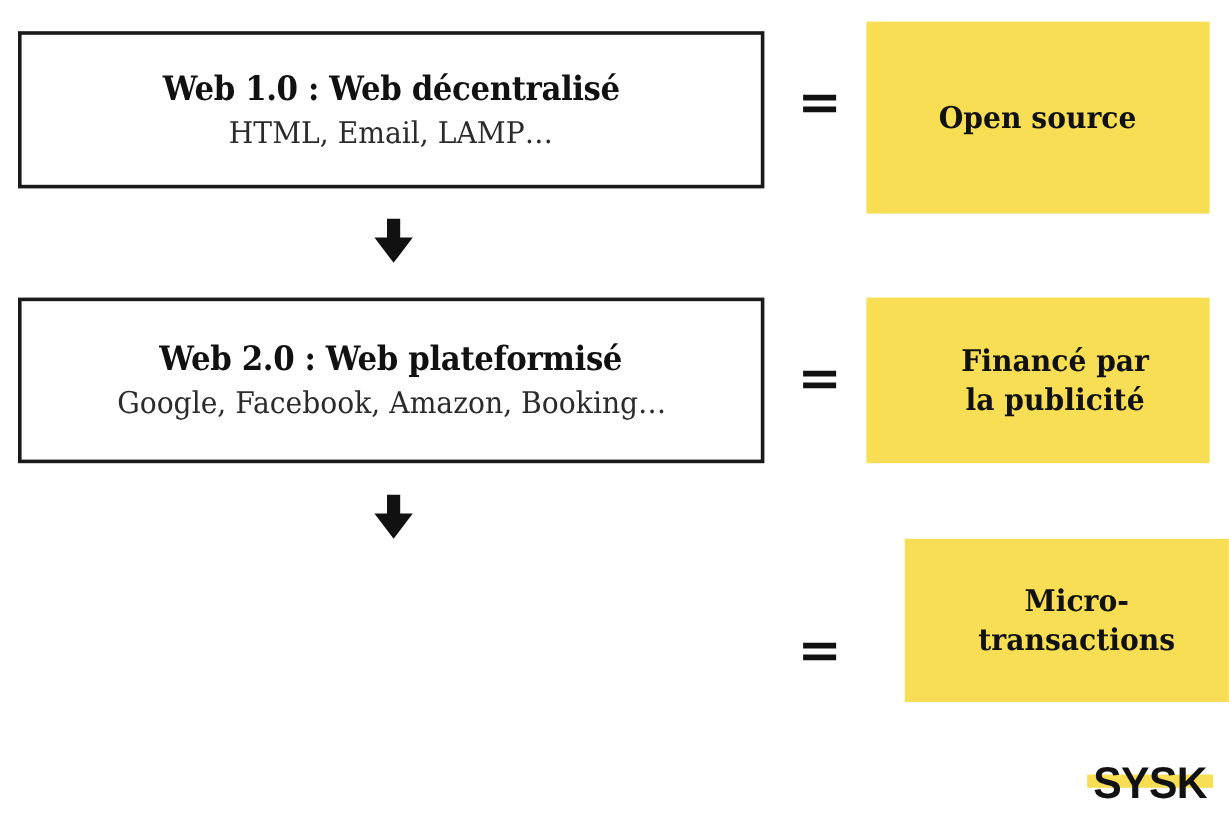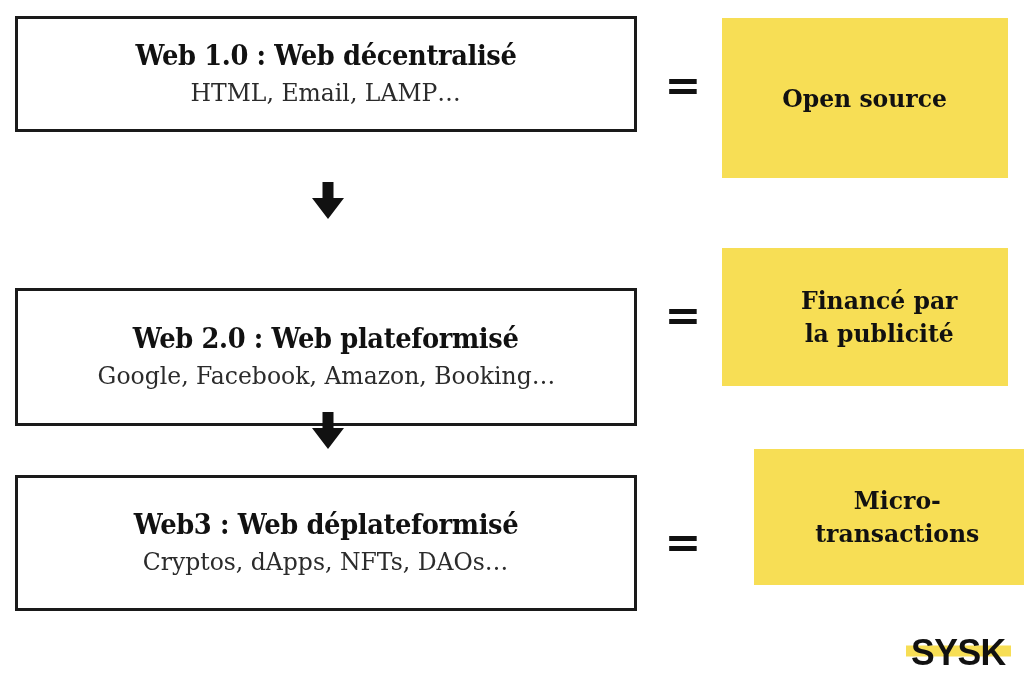--- a/index.html
+++ b/index.html
@@ -48,22 +48,22 @@
     font-family: "DejaVu Serif", "Liberation Serif", serif;
     font-weight: 400;
     font-size: 25px;
     line-height: 1.15;
     color: #2b2b2b;
     text-align: center;
     margin-top: 7px;
     transform: scaleX(0.94);
   }
 
-  #box1 { top: 16px;  height: 116px; }
-  #box2 { top: 248px; height: 138px; margin-top: 40px; }
+  #box1 { top: 26px;  height: 131px; }
+  #box2 { top: 248px; height: 138px; }
   #box3 { top: 475px; height: 136px; }
 
   
   .arrow {
     position: absolute;
     left: 310px;
     width: 36px;
     height: 38px;
   }
   #arrow1 { top: 182px; }
@@ -181,24 +181,20 @@
     </svg>
   </div>
 
   <div class="equals" id="eq2">=</div>
 
   <div class="value-box" id="val2">
     <span class="value-text">Financé par
 la publicité</span>
   </div>
 
-  <div class="stage-box" id="box3">
-    <div class="stage-title">Web3 : Web déplateformisé</div>
-    <div class="stage-sub">Cryptos, dApps, NFTs, DAOs…</div>
-  </div>
 
   <div class="equals" id="eq3">=</div>
 
   <div class="value-box" id="val3">
     <span class="value-text">Micro-
 transactions</span>
   </div>
 
   <div id="logo">
     <span class="logo-wrap">

